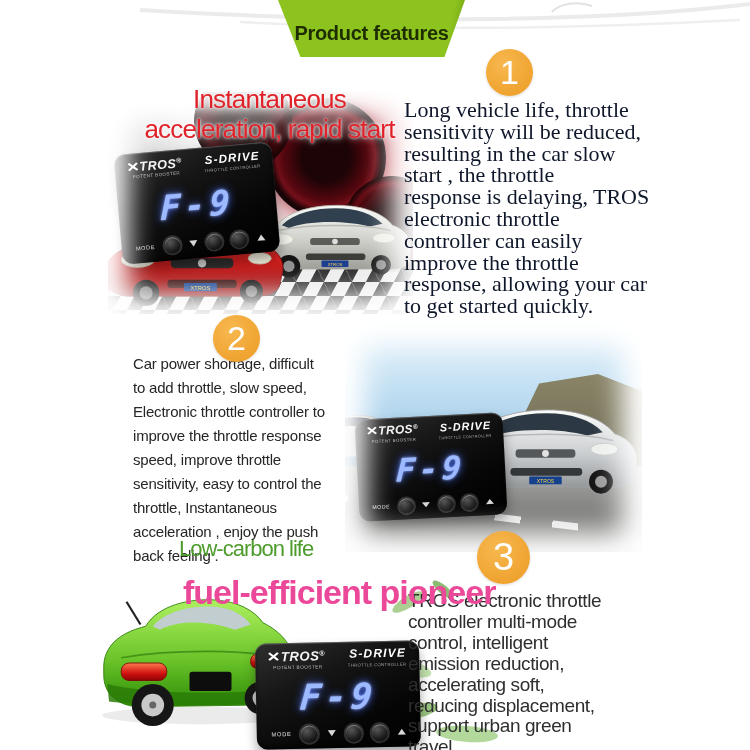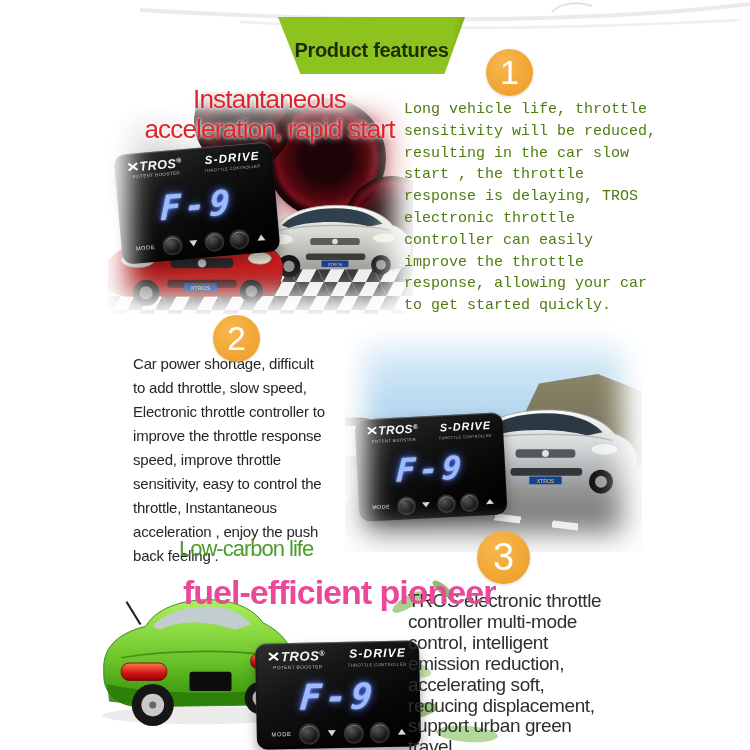--- a/index.html
+++ b/index.html
@@ -3,21 +3,21 @@
 <meta charset="utf-8">
 <style>
   html,body{margin:0;padding:0;background:#fff;}
   #canvas{position:relative;width:750px;height:750px;background:#fff;overflow:hidden;
           font-family:"Liberation Sans",sans-serif;}
 
   
   .top-arcs{position:absolute;left:0;top:0;z-index:0;}
 
   
-  .banner{position:absolute;left:278px;top:17px;width:187px;height:57px;z-index:4;
+  .banner{position:absolute;left:278px;top:0;width:187px;height:57px;z-index:4;
           background:linear-gradient(100deg,#8CC31E 0%,#8CC31E 90%,#6e9c12 100%);
           clip-path:polygon(0 0,100% 0,89% 100%,12% 100%);
           display:flex;align-items:flex-end;justify-content:center;}
   .banner-label{font-size:20px;font-weight:600;color:#1e2d00;letter-spacing:-.3px;
                 padding-bottom:12px;}
 
   
   .circle{position:absolute;border-radius:50%;z-index:5;color:#fff;
           background:radial-gradient(circle at 38% 32%,#f7b84f,#efa22e 75%,#e8972a);
           display:flex;align-items:center;justify-content:center;
@@ -34,22 +34,22 @@
          color:#C81F3E;font-weight:bold;font-size:29px;line-height:33px;letter-spacing:-.5px;
          white-space:pre-line;}
   .h-green1{position:absolute;left:133px;top:536px;z-index:4;color:#4C9B2B;
          font-weight:normal;font-size:22px;letter-spacing:-1px;margin-left:46px;}
   .h-green2{position:absolute;left:183px;top:573px;z-index:4;color:#ec4899;
          font-weight:bold;font-size:34px;letter-spacing:-1px;}
 
   
   .prelines{white-space:pre-line;}
   .text1{position:absolute;left:404px;top:99px;width:255px;z-index:3;
-         font-family:Liberation Mono, monospace;
-         font-size:15px;line-height:21.8px;color:#4d7c0f;}
+         font-family:Liberation Serif, serif;
+         font-size:22px;line-height:21.8px;color:#0f172a;}
   .text2{position:absolute;left:133px;top:352px;width:250px;z-index:3;
          font-size:15px;line-height:24px;color:#262626;letter-spacing:-.2px;}
   .text3{position:absolute;left:408px;top:591px;width:250px;z-index:3;
          font-size:19px;line-height:20.9px;color:#2e2e2e;letter-spacing:-.4px;}
 
   
   .photo1{position:absolute;left:108px;top:92px;width:305px;height:222px;z-index:1;
           overflow:hidden;background:#fdfdfd;}
   .smoke{position:absolute;border-radius:50%;z-index:0;}
   .sm1{left:-30px;top:10px;width:150px;height:130px;

